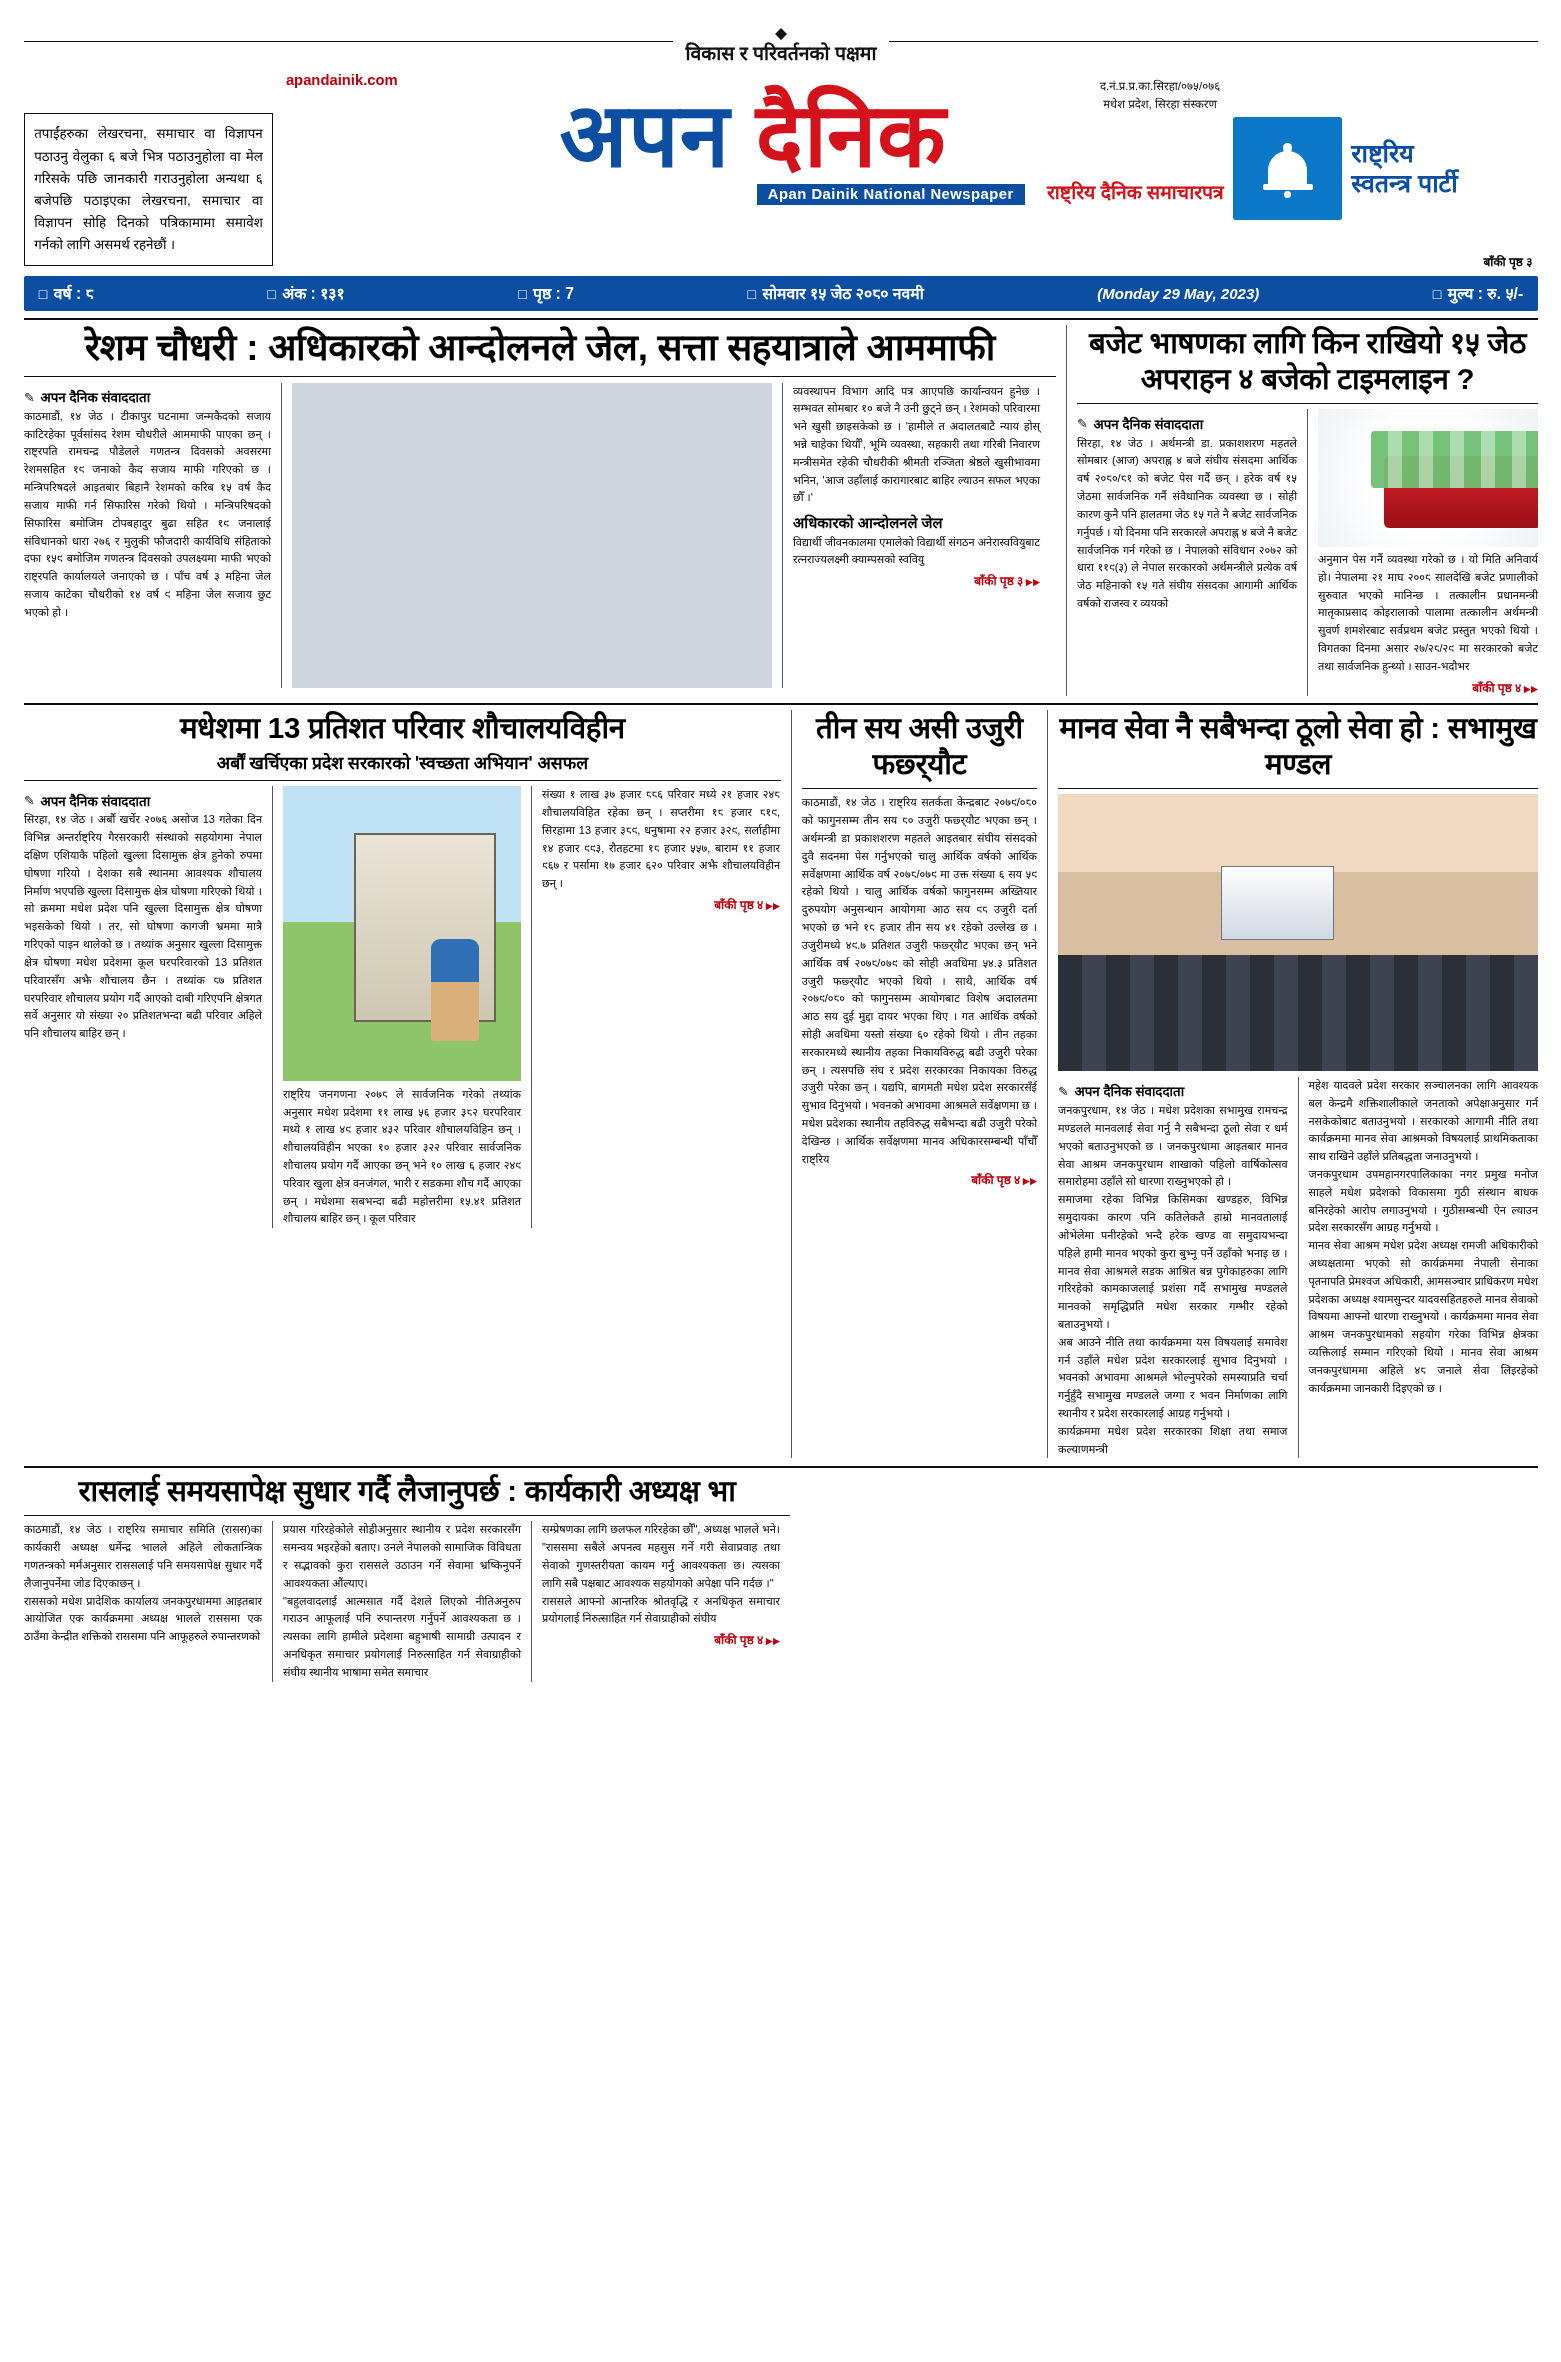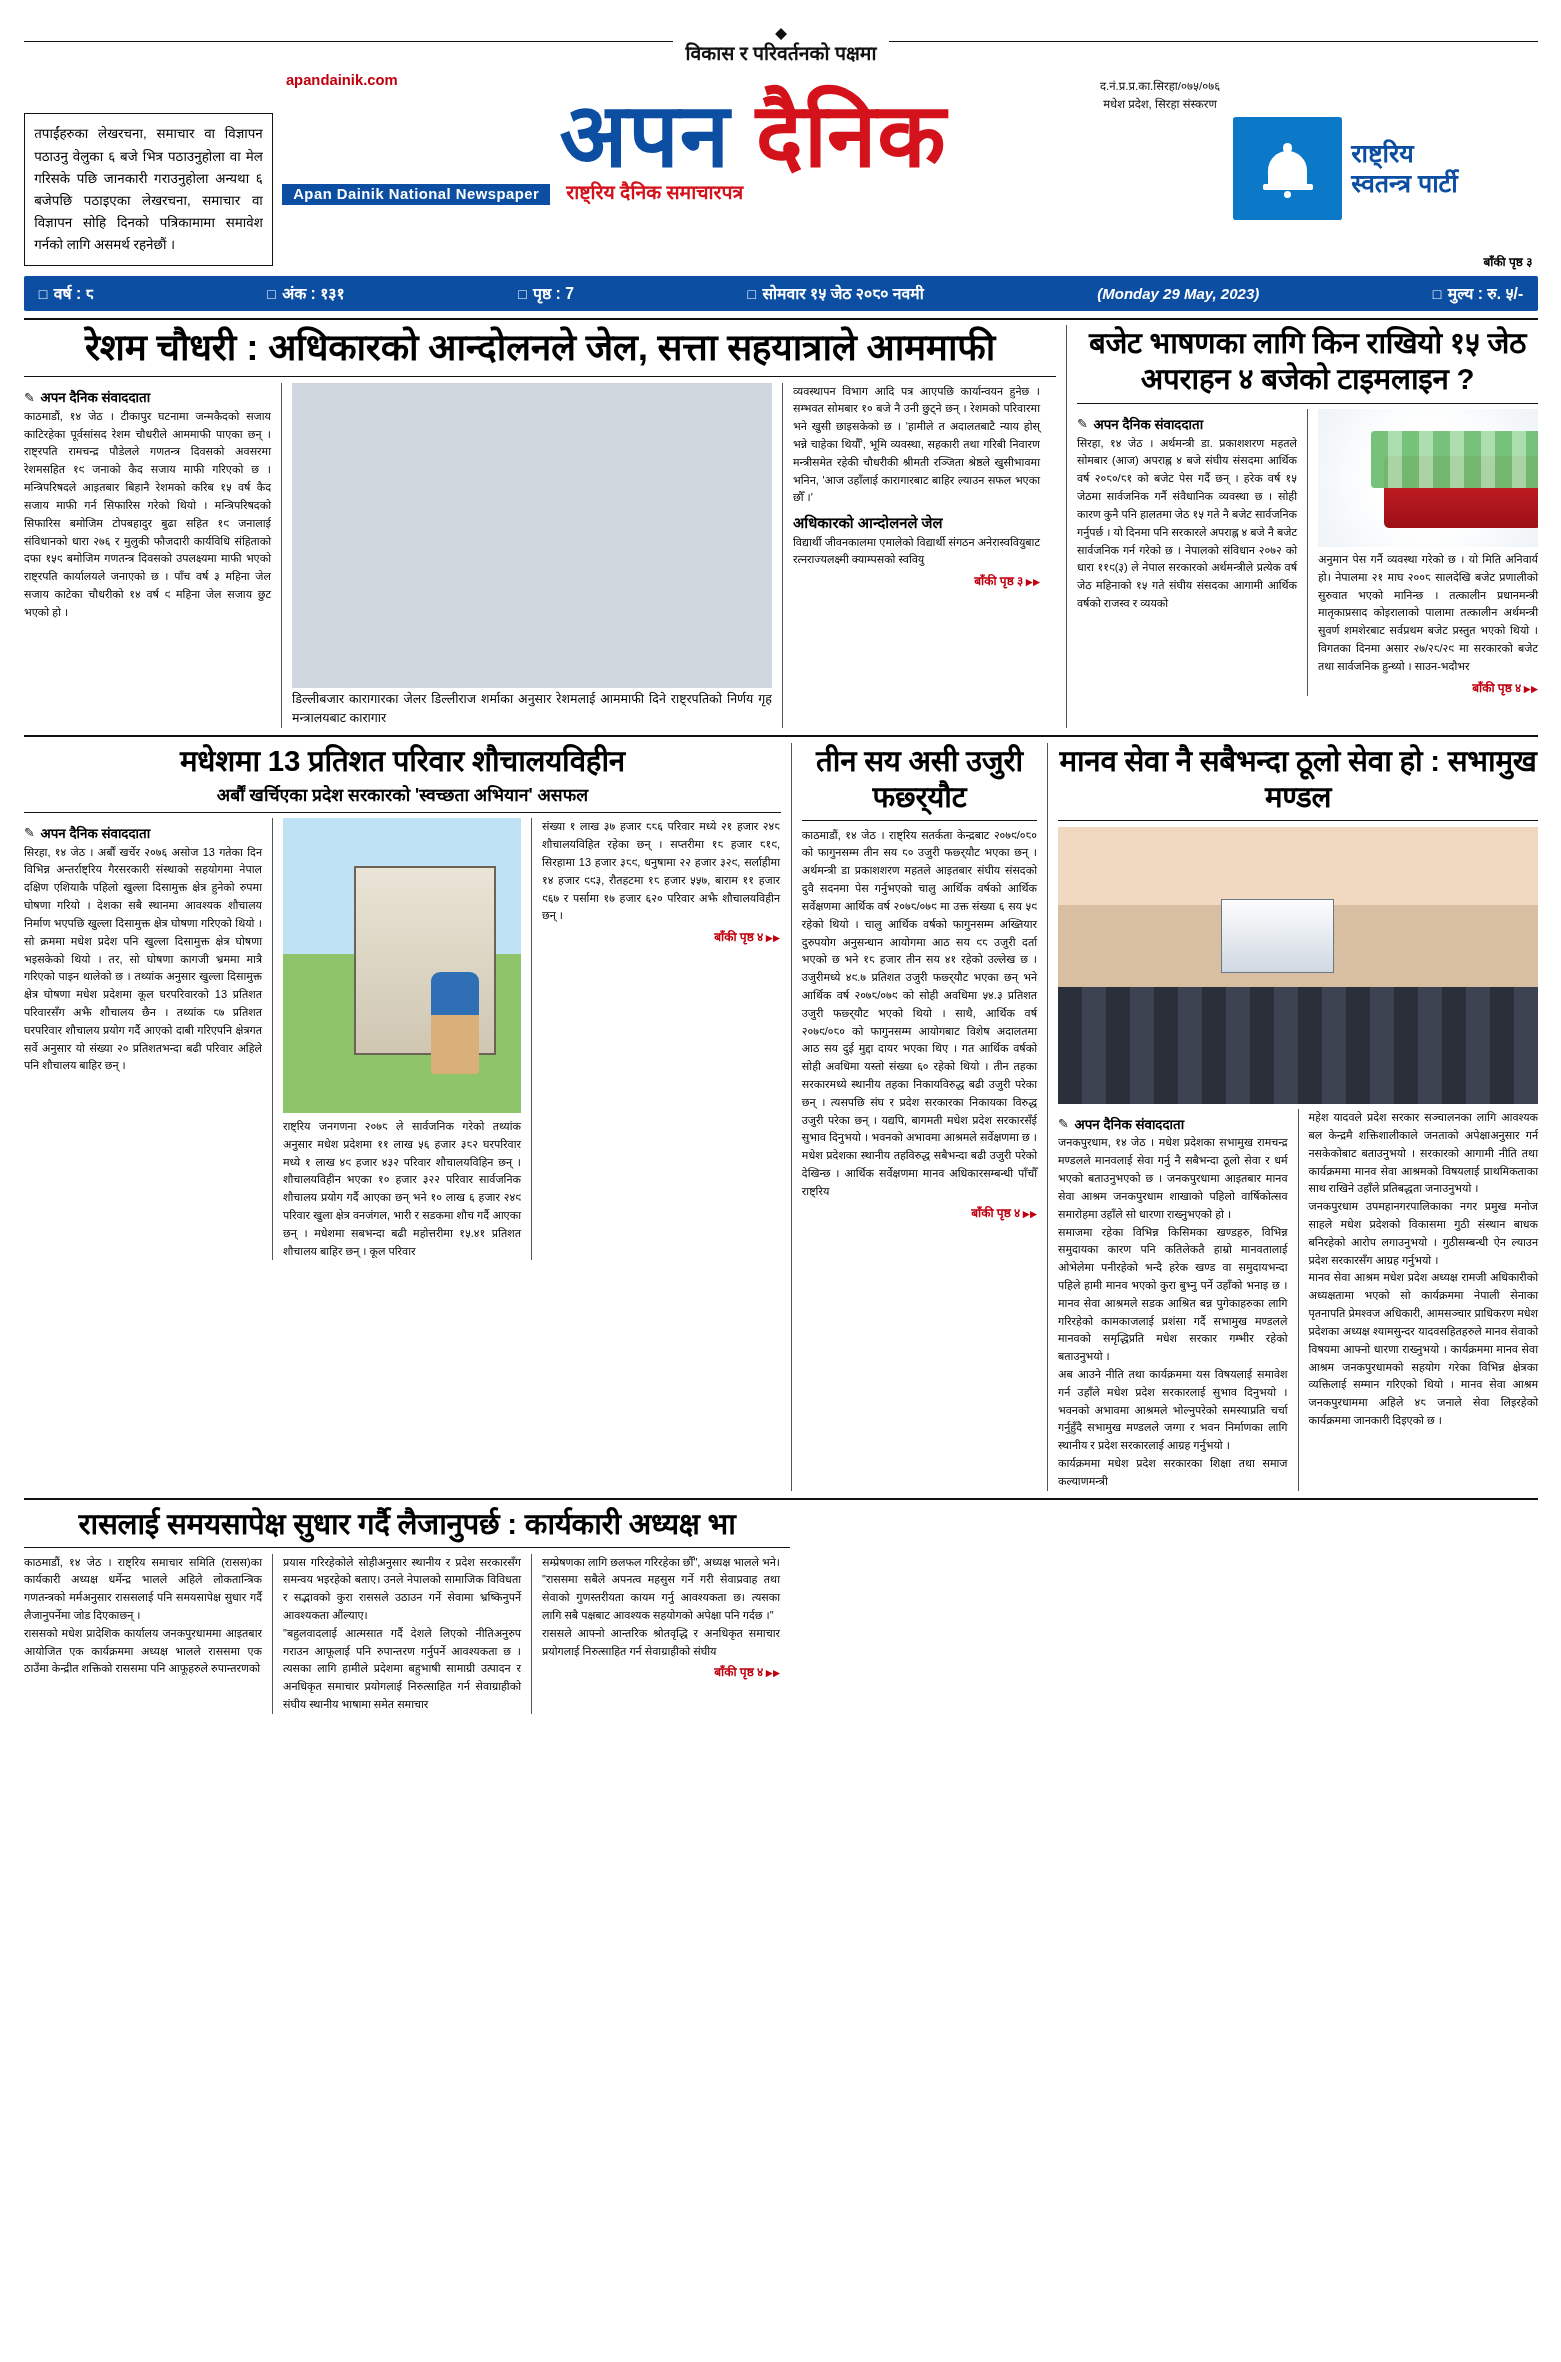--- a/index.html
+++ b/index.html
@@ -89,23 +89,23 @@
     font-size: 89px;
     font-weight: bold;
     letter-spacing: 0.9px;
     line-height: 1.05;
     margin-top: 16.6px;
   }
   .logo-apan { color: #0b4ea2; }
   .logo-dainik { color: #d4121b; }
   .logo-sub {
     display: flex;
-    justify-content: flex-start;
+    justify-content: flex-end;
     align-items: baseline;
-    gap: 16px;
+    gap: 22px;
     margin-top: -3.7px;
   }
   .logo-sub-en {
     background: #0b4ea2;
     color: #fff;
     font-size: 14.8px;
     font-weight: bold;
     padding: 2.8px 11px;
     letter-spacing: 0.5px;
   }
@@ -395,21 +395,20 @@
         <div style="width:247px;">
           <div class="byline">
             <span class="pen">✎</span>
             <span>अपन दैनिक संवाददाता</span>
           </div>
           <div class="body-text">काठमाडौं, १४ जेठ । टीकापुर घटनामा जन्मकैदको सजाय काटिरहेका पूर्वसांसद रेशम चौधरीले आममाफी पाएका छन् । राष्ट्रपति रामचन्द्र पौडेलले गणतन्त्र दिवसको अवसरमा रेशमसहित १९ जनाको कैद सजाय माफी गरिएको छ । मन्त्रिपरिषदले आइतबार बिहानै रेशमको करिब १५ वर्ष कैद सजाय माफी गर्न सिफारिस गरेको थियो । मन्त्रिपरिषदको सिफारिस बमोजिम टोपबहादुर बुढा सहित १९ जनालाई संविधानको धारा २७६ र मुलुकी फौजदारी कार्यविधि संहिताको दफा १५९ बमोजिम गणतन्त्र दिवसको उपलक्ष्यमा माफी भएको राष्ट्रपति कार्यालयले जनाएको छ । पाँच वर्ष ३ महिना जेल सजाय काटेका चौधरीको १४ वर्ष ९ महिना जेल सजाय छुट भएको हो ।</div>
         </div>
         <div class="col-sep"></div>
         <div style="width:480px;">
           <div class="ph ph-portrait"></div>
-          <div class="caption">डिल्लीबजार कारागारका जेलर डिल्लीराज शर्माका अनुसार रेशमलाई आममाफी दिने राष्ट्रपतिको निर्णय गृह मन्त्रालयबाट कारागार</div>
         </div>
         <div class="col-sep"></div>
         <div style="width:247px;">
           <div class="body-text">व्यवस्थापन विभाग आदि पत्र आएपछि कार्यान्वयन हुनेछ । सम्भवत सोमबार १० बजे नै उनी छुट्ने छन् । रेशमको परिवारमा भने खुसी छाइसकेको छ । 'हामीले त अदालतबाटै न्याय होस् भन्ने चाहेका थियौँ', भूमि व्यवस्था, सहकारी तथा गरिबी निवारण मन्त्रीसमेत रहेकी चौधरीकी श्रीमती रञ्जिता श्रेष्ठले खुसीभावमा भनिन, 'आज उहाँलाई कारागारबाट बाहिर ल्याउन सफल भएका छौँ ।'</div>
           <div class="subhead">अधिकारको आन्दोलनले जेल</div>
           <div class="body-text">विद्यार्थी जीवनकालमा एमालेको विद्यार्थी संगठन अनेरास्ववियुबाट रत्नराज्यलक्ष्मी क्याम्पसको स्ववियु</div>
           <div class="more">बाँकी पृष्ठ ३</div>
         </div>
       </div>
     </div>

